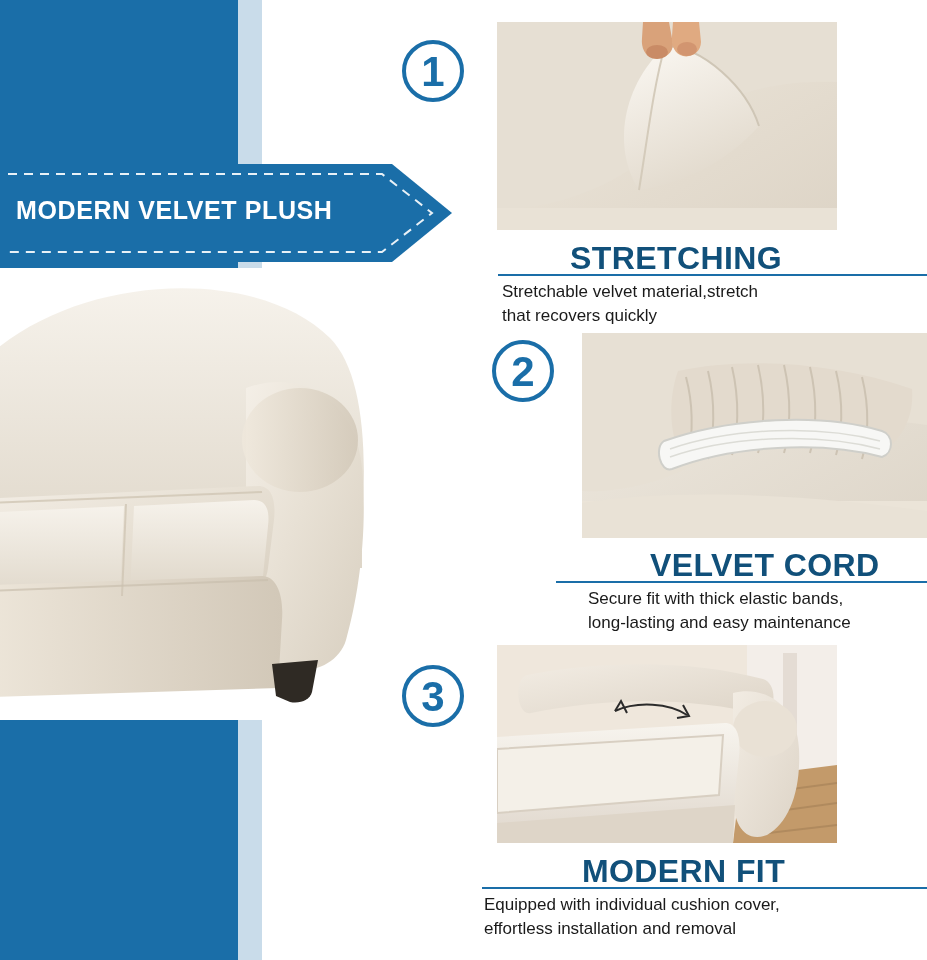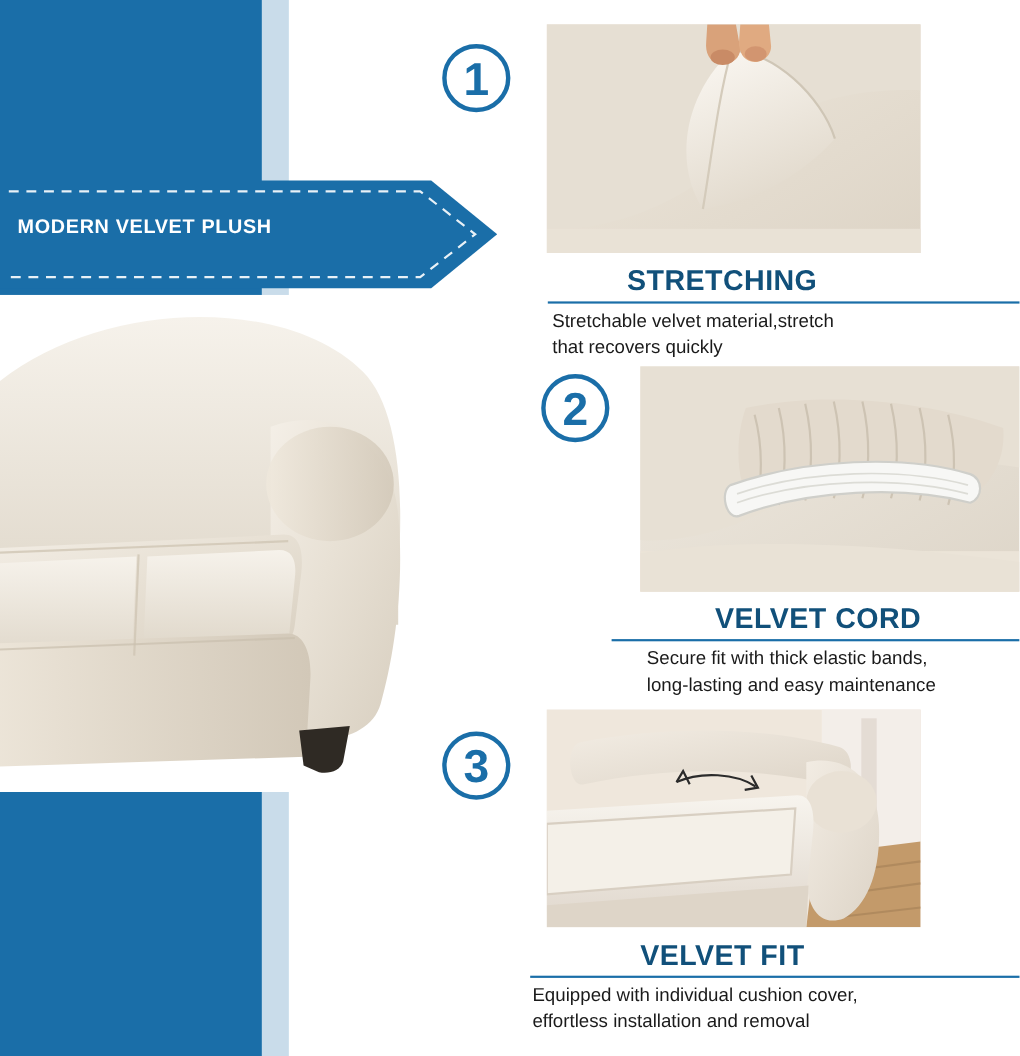--- a/index.html
+++ b/index.html
@@ -53,21 +53,21 @@
   }
   .ribbon svg {
     display: block;
   }
   .ribbon-label {
     position: absolute;
     left: 16px;
     top: 196px;
     width: 400px;
     color: #ffffff;
-    font-size: 18px;
+    font-size: 25px;
     font-weight: bold;
     letter-spacing: 0.6px;
     z-index: 7;
     white-space: nowrap;
   }
 
   
   .sofa-photo {
     position: absolute;
     left: 0;
@@ -113,21 +113,21 @@
   .photo {
     position: absolute;
     overflow: hidden;
     background: #efe9e0;
     border: 0;
   }
 
   .feat-title {
     position: absolute;
     color: #11507a;
-    font-size: 26px;
+    font-size: 32px;
     font-weight: bold;
     letter-spacing: 0.4px;
     white-space: nowrap;
   }
   .feat-rule {
     position: absolute;
     height: 2px;
     background: #1a6ea8;
   }
   .feat-desc {
@@ -336,21 +336,21 @@
 
         <g fill="none" stroke="#2b2b2b" stroke-width="2">
           <path d="M118,66 C140,56 172,58 190,70"></path>
           <path d="M186,60 L192,71 L180,73"></path>
           <path d="M118,66 L124,56 L130,68"></path>
         </g>
         <path d="M0,178 L238,160 L236,198 L0,198 Z" fill="#ded5c8"></path>
       </svg>
     </div>
 
-    <div class="feat-title f3-title">VELVET FIT</div>
+    <div class="feat-title f3-title">MODERN FIT</div>
     <div class="feat-rule f3-rule"></div>
     <div class="feat-desc f3-desc">
       <div class="no-wrap">Equipped with individual cushion cover,</div>
       <div class="no-wrap">effortless installation and removal</div>
     </div>
   </div>
 
 </div>
 
 </body></html>

